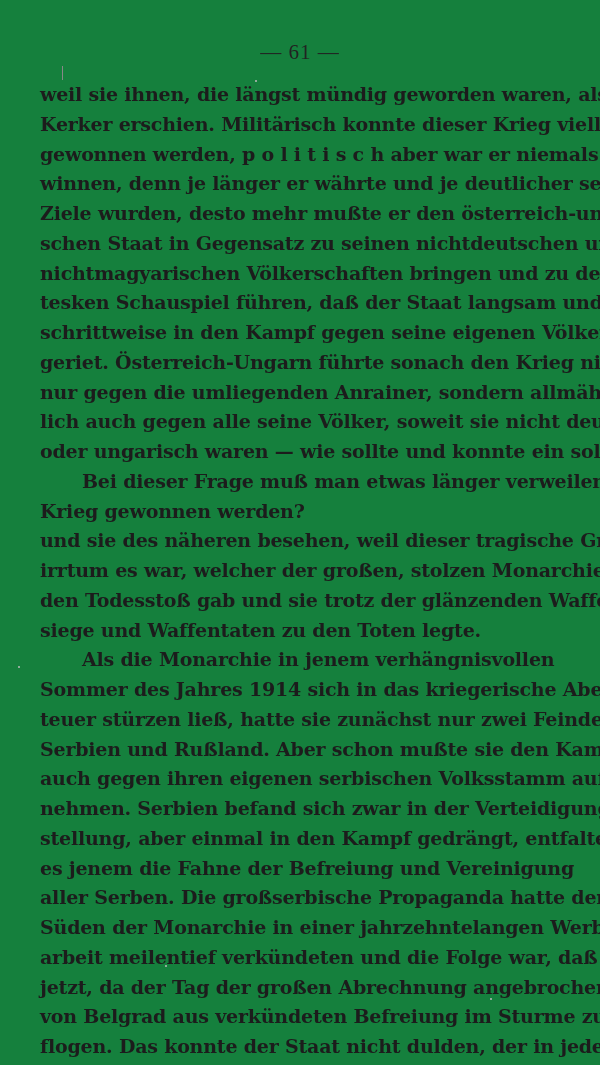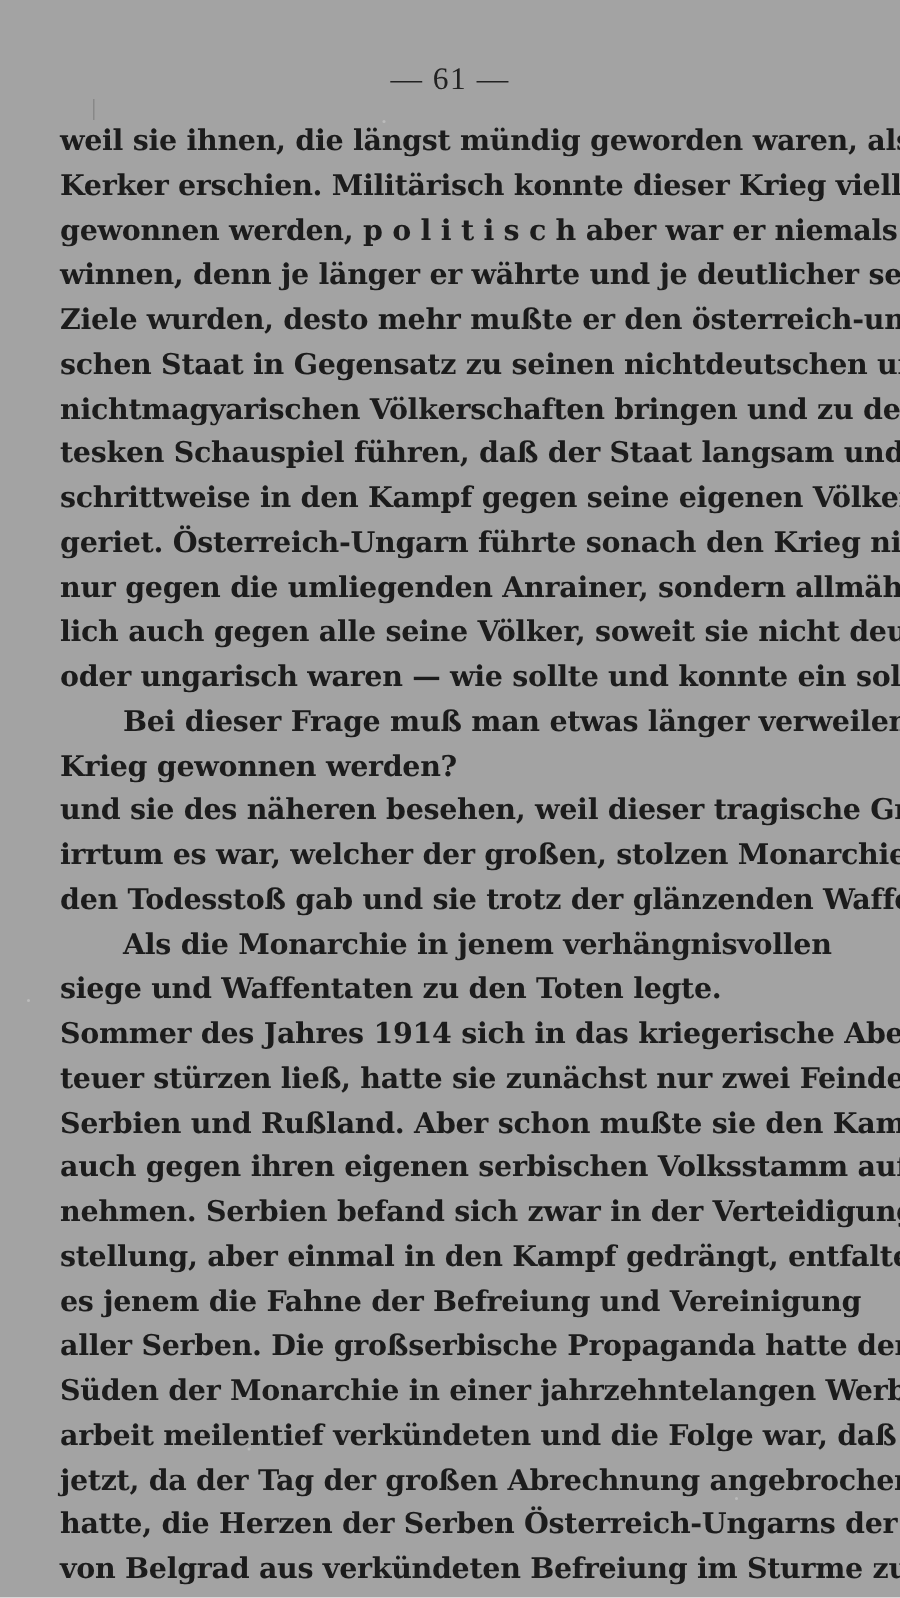--- a/index.html
+++ b/index.html
@@ -14,21 +14,21 @@
       overflow: hidden;
       font-family: "DejaVu Serif", "Liberation Serif", serif;
       color: #1a1a1a;
     }
     .page {
       position: absolute;
       left: 0;
       top: 0;
       width: 600px;
       height: 1065px;
-      background: #a3a3a3;
+      background: #15803d;
     }
     .page-number {
       position: absolute;
       top: 40px;
       left: 0;
       width: 600px;
       text-align: center;
       font-family: "Liberation Serif", serif;
       font-size: 21px;
       letter-spacing: 1px;
@@ -92,34 +92,33 @@
       <div class="line">schrittweise in den Kampf gegen seine eigenen Völker</div>
       <div class="line">geriet. Österreich-Ungarn führte sonach den Krieg nicht</div>
       <div class="line">nur gegen die umliegenden Anrainer, sondern allmäh-</div>
       <div class="line">lich auch gegen alle seine Völker, soweit sie nicht deutsch</div>
       <div class="line">oder ungarisch waren — wie sollte und konnte ein solcher</div>
       <div class="line indent">Bei dieser Frage muß man etwas länger verweilen</div>
       <div class="line last">Krieg gewonnen werden?</div>
       <div class="line">und sie des näheren besehen, weil dieser tragische Grund-</div>
       <div class="line">irrtum es war, welcher der großen, stolzen Monarchie</div>
       <div class="line">den Todesstoß gab und sie trotz der glänzenden Waffen-</div>
+      <div class="line last">siege und Waffentaten zu den Toten legte.</div>
       <div class="line indent">Als die Monarchie in jenem verhängnisvollen</div>
-      <div class="line last">siege und Waffentaten zu den Toten legte.</div>
       <div class="line">Sommer des Jahres 1914 sich in das kriegerische Aben-</div>
       <div class="line">teuer stürzen ließ, hatte sie zunächst nur zwei Feinde:</div>
       <div class="line">Serbien und Rußland. Aber schon mußte sie den Kampf</div>
       <div class="line">auch gegen ihren eigenen serbischen Volksstamm auf-</div>
       <div class="line">nehmen. Serbien befand sich zwar in der Verteidigungs-</div>
       <div class="line">stellung, aber einmal in den Kampf gedrängt, entfaltete</div>
       <div class="line">es jenem die Fahne der Befreiung und Vereinigung</div>
       <div class="line">aller Serben. Die großserbische Propaganda hatte den</div>
       <div class="line">Süden der Monarchie in einer jahrzehntelangen Werbe-</div>
       <div class="line">arbeit meilentief verkündeten und die Folge war, daß</div>
       <div class="line">jetzt, da der Tag der großen Abrechnung angebrochen</div>
-      <div class="line">hatte, die Herzen der Serben Österreich-Ungarns der</div>
       <div class="line">von Belgrad aus verkündeten Befreiung im Sturme zu-</div>
       <div class="line">flogen. Das konnte der Staat nicht dulden, der in jedem</div>
     </div>
 
   <div class="speck" style="left:255px; top:80px;"></div>
   <div class="speck" style="left:18px; top:666px;"></div>
   <div class="speck" style="left:165px; top:965px;"></div>
   <div class="speck" style="left:490px; top:998px;"></div>
 </div>
 

